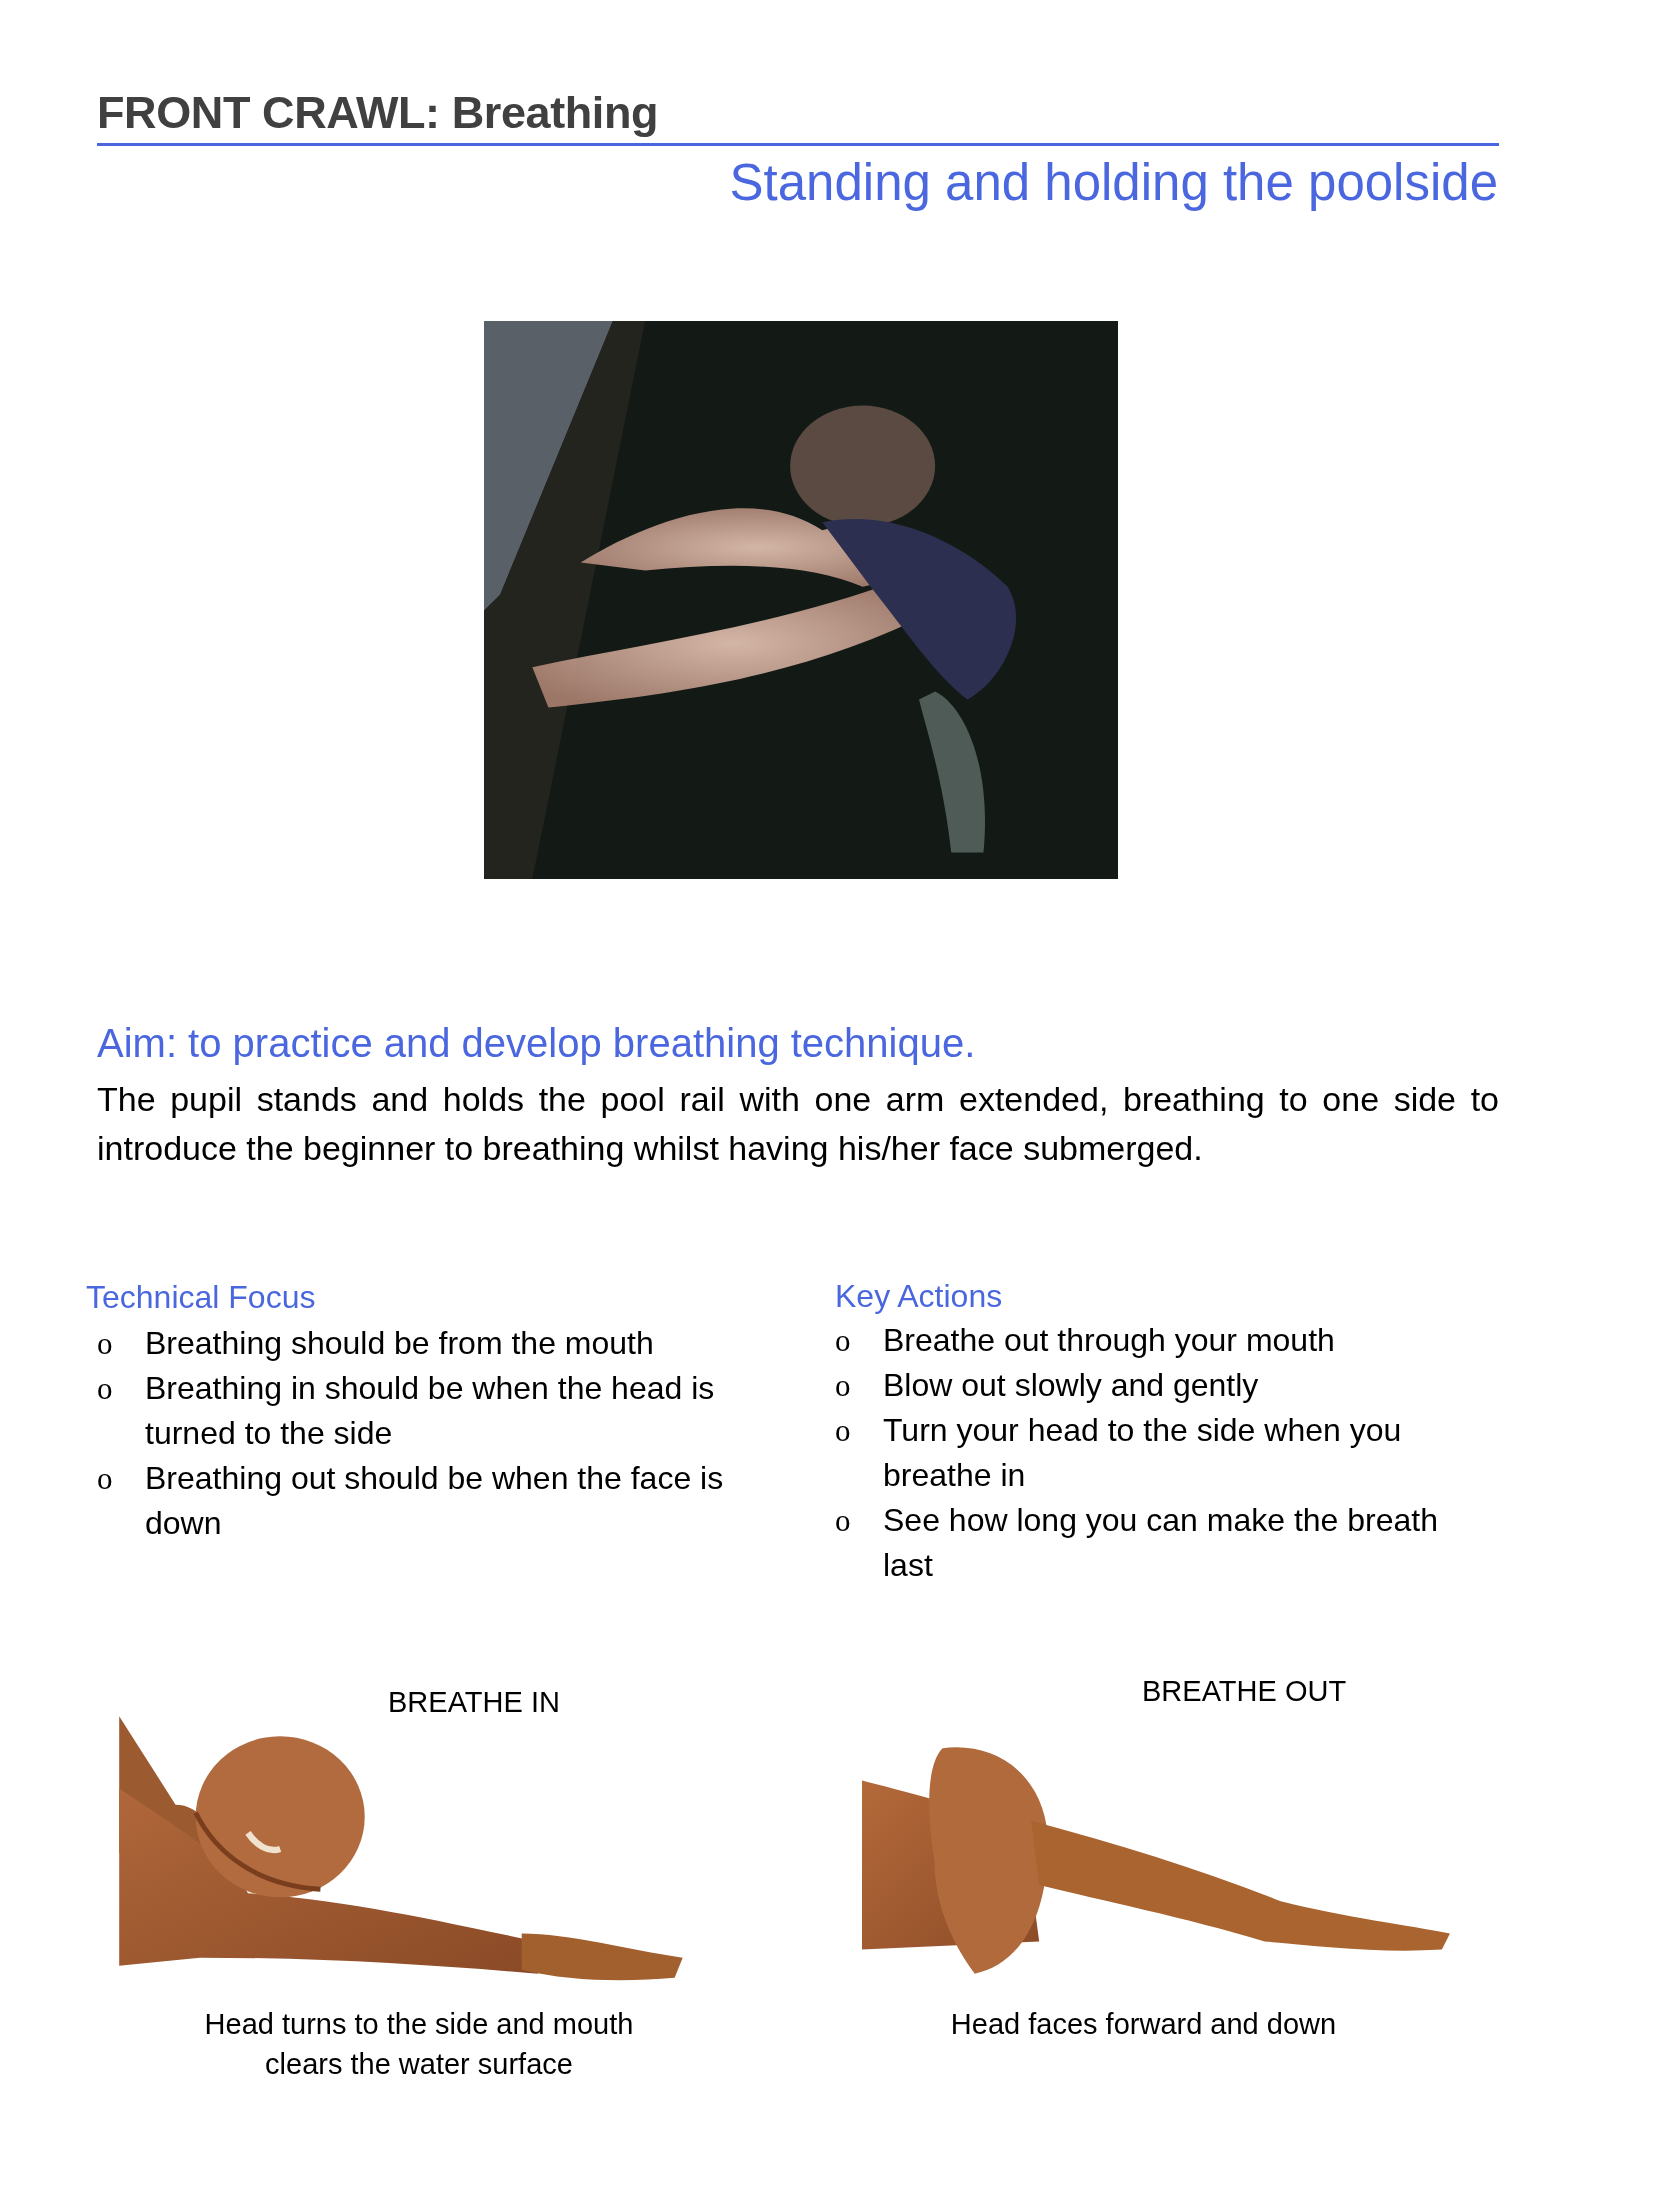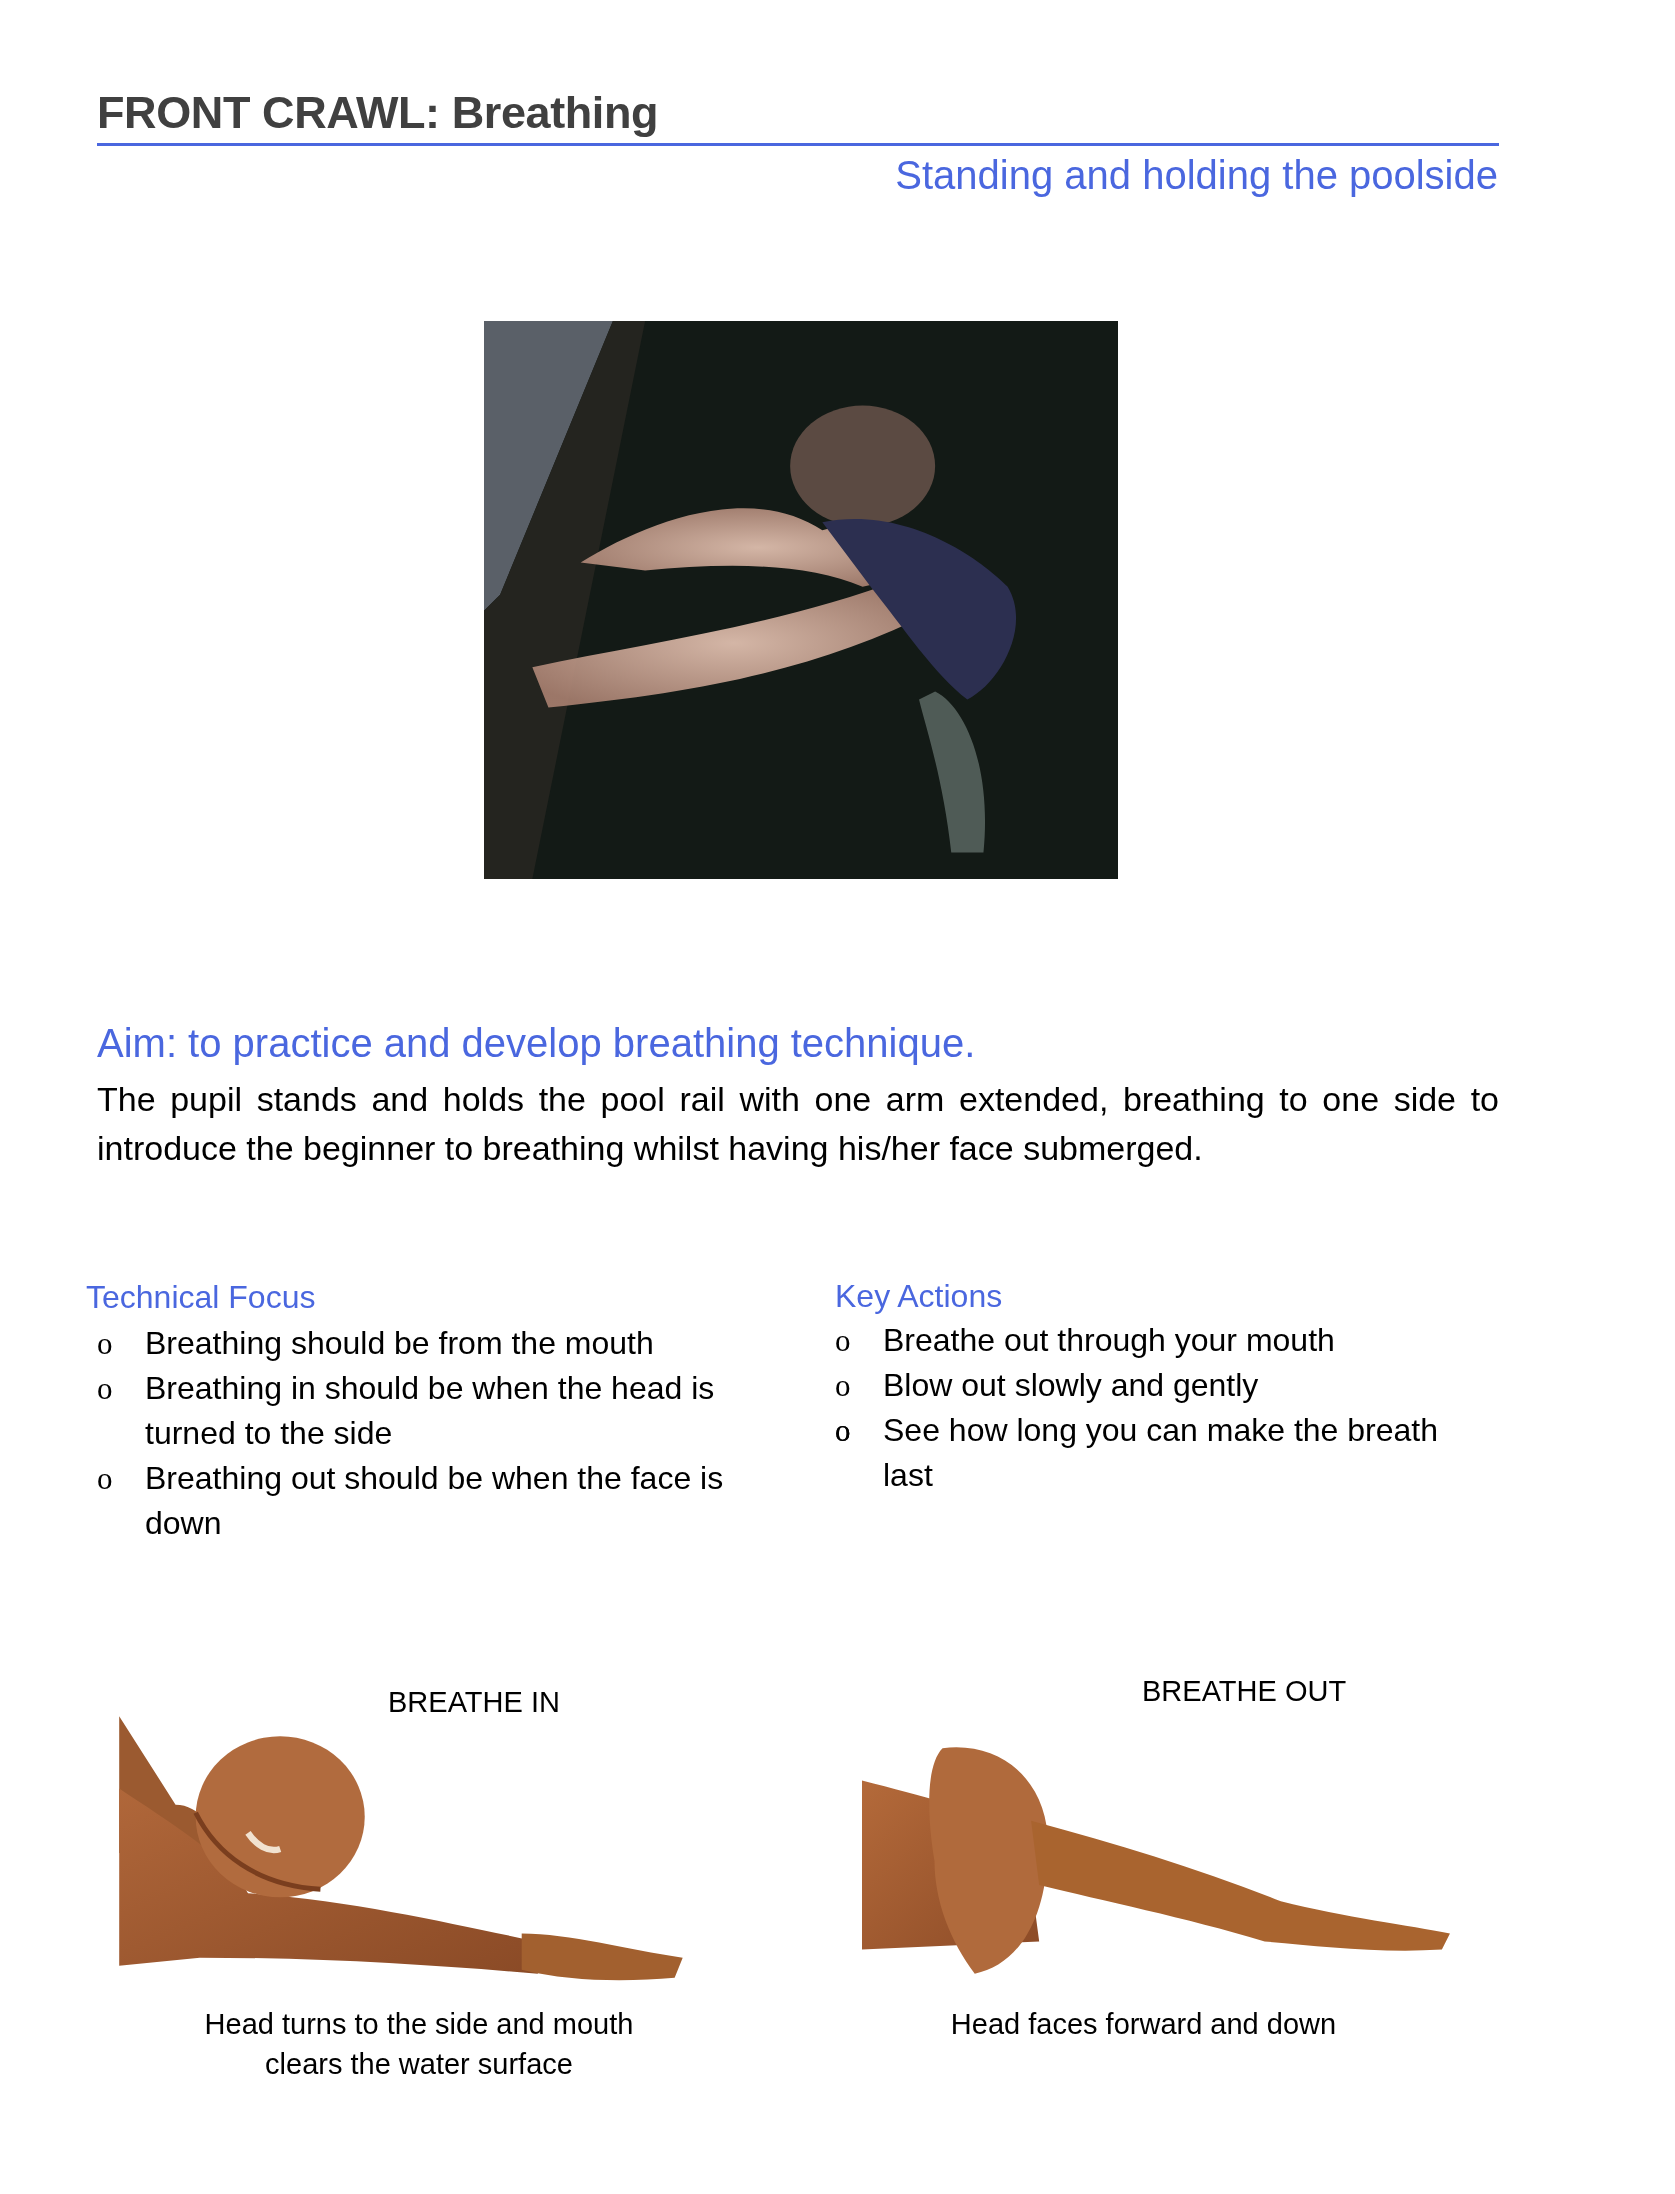--- a/index.html
+++ b/index.html
@@ -2,21 +2,21 @@
 <html style="font-size:13px"><head>
 <meta charset="utf-8">
 <style>
   * { box-sizing: border-box; margin: 0; padding: 0; }
   html, body { width: 1675px; height: 2194px; background: #ffffff; overflow: hidden; }
   body { position: relative; font-family: "Liberation Sans", "DejaVu Sans", sans-serif; color: #000; }
   .abs { position: absolute; }
 
   .title { left: 97px; top: 87px; font-size: 45px; font-weight: bold; color: #404040; letter-spacing: -0.4px; white-space: nowrap; }
   .rule { left: 97px; top: 143px; width: 1402px; height: 3.2px; background: #4a67df; }
-  .subtitle { right: 177px; top: 153px; font-size: 40px; color: #4a67df; white-space: nowrap; }
+  .subtitle { right: 177px; top: 153px; font-size: 51px; color: #4a67df; white-space: nowrap; }
 
   .photo { left: 484px; top: 321px; width: 634px; height: 558px; background: #121714; overflow: hidden; }
   .photo svg { width: 100%; height: 100%; display: block; }
 
   .aim { left: 97px; top: 1021px; font-size: 40px; color: #4a67df; white-space: nowrap; }
   .body-text { left: 97px; top: 1075px; width: 1402px; font-size: 34px; line-height: 49px; text-align: justify; }
 
   .col-head { font-size: 32px; color: #4a67df; white-space: nowrap; }
   .tf-head { left: 86px; top: 1279px; }
   .ka-head { left: 835px; top: 1278px; }
@@ -73,21 +73,21 @@
 <ul class="abs blist tf-list">
   <li><span class="bul">o</span><span>Breathing should be from the mouth</span></li>
   <li><span class="bul">o</span><span>Breathing in should be when the head is turned to the side</span></li>
   <li><span class="bul">o</span><span>Breathing out should be when the face is down</span></li>
 </ul>
 
 <div class="abs col-head ka-head">Key Actions</div>
 <ul class="abs blist ka-list">
   <li><span class="bul">o</span><span>Breathe out through your mouth</span></li>
   <li><span class="bul">o</span><span>Blow out slowly and gently</span></li>
-  <li><span class="bul">o</span></li>
+  <li><span class="bul">o</span><span>Turn your head to the side when you breathe in</span></li>
   <li><span class="bul">o</span><span>See how long you can make the breath last</span></li>
 </ul>
 
 <div class="abs fig fig-in">
   <svg viewBox="0 0 720 400">
     <defs>
       <linearGradient id="tan1" x1="0" y1="0" x2="1" y2="1">
         <stop offset="0" stop-color="#b0673a"></stop>
         <stop offset="1" stop-color="#8a4a26"></stop>
       </linearGradient>

